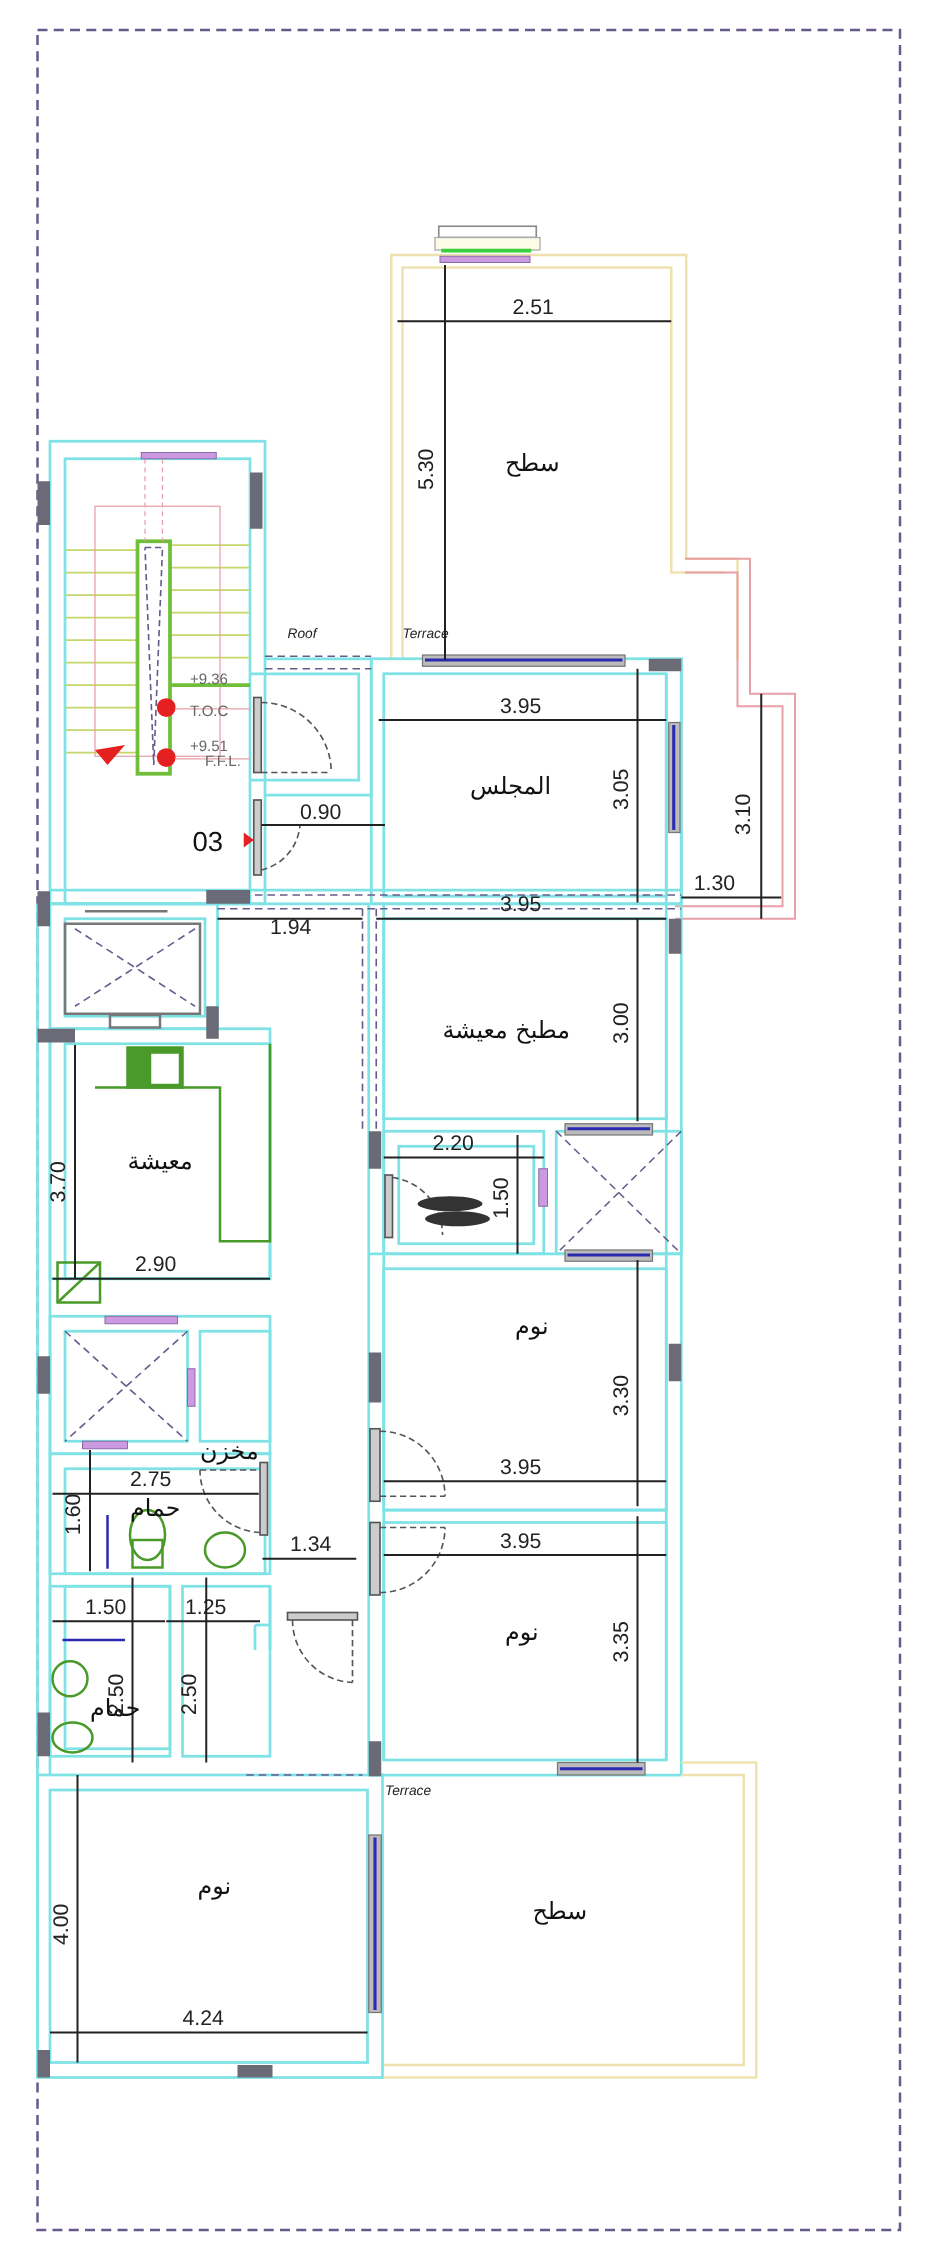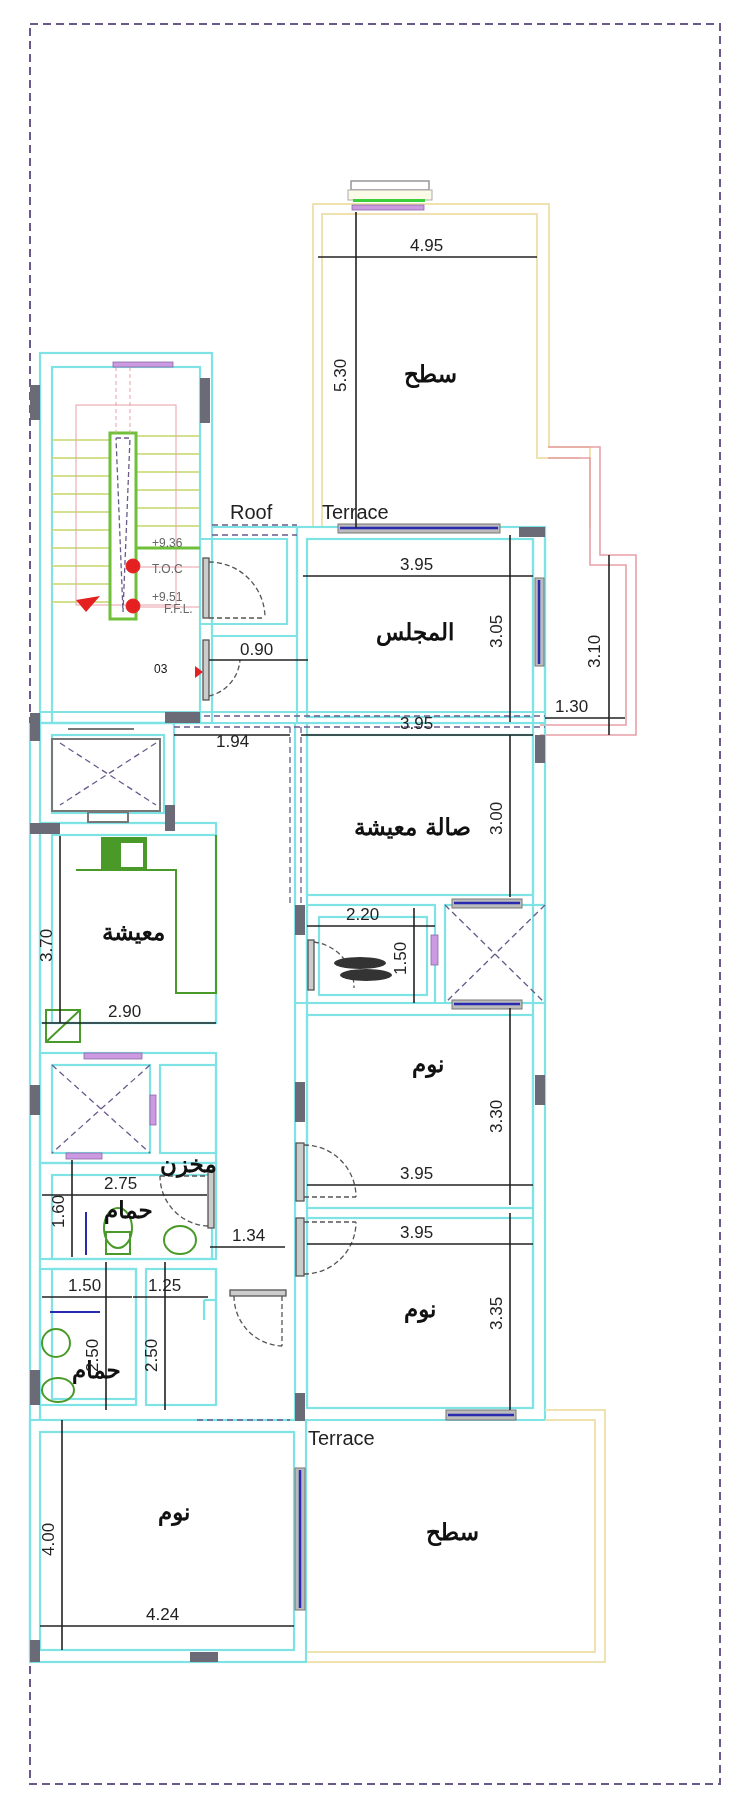--- a/index.html
+++ b/index.html
@@ -1,24 +1,24 @@
 <!DOCTYPE html>
 <html><head>
 <meta charset="utf-8">
 <style>
   html, body { margin: 0; padding: 0; background: #ffffff; }
   body { width: 750px; height: 1800px; overflow: hidden; position: relative; font-family: "DejaVu Sans", sans-serif; }
   svg { position: absolute; left: 0; top: 0; }
   .lbl { position: absolute; color: #111; white-space: nowrap; line-height: 1; }
-  .room { font-family: "DejaVu Serif", serif; font-weight: bold; font-size: 23px; direction: rtl; }
+  .room { font-family: "DejaVu Serif", serif; font-weight: normal; font-size: 19px; direction: rtl; }
   .dim { font-family: "Liberation Sans Narrow", "Liberation Sans", sans-serif; font-size: 17px; color: #222; transform-origin: left top; }
   .dim.v { transform: rotate(-90deg); }
-  .tag { font-family: "Liberation Sans", sans-serif; font-size: 20px; color: #222; }
+  .tag { font-family: "Liberation Sans", sans-serif; font-size: 11px; color: #222; font-style: italic; }
   .lvl { font-family: "Liberation Sans", sans-serif; font-size: 12px; color: #666; line-height: 12px; }
-  .sec { font-family: "Liberation Sans", sans-serif; font-size: 12px; color: #111; }
+  .sec { font-family: "Liberation Sans", sans-serif; font-size: 22px; color: #111; }
 </style>
 </head>
 <body>
 
 <svg width="750" height="1800" viewBox="0 0 750 1800">
 
   <rect x="30" y="24" width="690" height="1760" fill="none" stroke="#6a5a8c" stroke-width="2" stroke-dasharray="8,5"></rect>
 
   <g fill="none" stroke="#efe2b0" stroke-width="2">
     <polyline points="313,528 313,204 549,204 549,447 590,447 590,528"></polyline>
@@ -264,41 +264,41 @@
     <line x1="133" y1="1297" x2="208" y2="1297"></line>
     <line x1="106" y1="1262" x2="106" y2="1410"></line>
     <line x1="165" y1="1262" x2="165" y2="1410"></line>
     <line x1="62" y1="1420" x2="62" y2="1650"></line>
     <line x1="40" y1="1626" x2="294" y2="1626"></line>
   </g>
 </svg>
 
 <div class="lbl room" style="left:404px;top:362px">سطح</div>
 <div class="lbl room" style="left:376px;top:620px">المجلس</div>
-<div class="lbl room" style="left:354px;top:815px">صالة معيشة</div>
+<div class="lbl room" style="left:354px;top:815px">مطبخ معيشة</div>
 <div class="lbl room" style="left:102px;top:920px">معيشة</div>
 <div class="lbl room" style="left:160px;top:1152px">مخزن</div>
 <div class="lbl room" style="left:104px;top:1198px">حمام</div>
 <div class="lbl room" style="left:72px;top:1358px">حمام</div>
 <div class="lbl room" style="left:412px;top:1052px">نوم</div>
 <div class="lbl room" style="left:404px;top:1297px">نوم</div>
 <div class="lbl room" style="left:158px;top:1500px">نوم</div>
 <div class="lbl room" style="left:426px;top:1520px">سطح</div>
 
 <div class="lbl tag" style="left:230px;top:502px">Roof</div>
 <div class="lbl tag" style="left:322px;top:502px">Terrace</div>
 <div class="lbl tag" style="left:308px;top:1428px">Terrace</div>
 <div class="lbl sec" style="left:154px;top:663px">03</div>
 
 <div class="lbl lvl" style="left:152px;top:537px">+9.36</div>
 <div class="lbl lvl" style="left:152px;top:563px">T.O.C</div>
 <div class="lbl lvl" style="left:152px;top:591px">+9.51</div>
 <div class="lbl lvl" style="left:164px;top:603px">F.F.L.</div>
 
-<div class="lbl dim" style="left:410px;top:237px">4.95</div>
+<div class="lbl dim" style="left:410px;top:237px">2.51</div>
 <div class="lbl dim" style="left:400px;top:556px">3.95</div>
 <div class="lbl dim" style="left:555px;top:698px">1.30</div>
 <div class="lbl dim" style="left:240px;top:641px">0.90</div>
 <div class="lbl dim" style="left:216px;top:733px">1.94</div>
 <div class="lbl dim" style="left:400px;top:715px">3.95</div>
 <div class="lbl dim" style="left:108px;top:1003px">2.90</div>
 <div class="lbl dim" style="left:346px;top:906px">2.20</div>
 <div class="lbl dim" style="left:400px;top:1165px">3.95</div>
 <div class="lbl dim" style="left:400px;top:1224px">3.95</div>
 <div class="lbl dim" style="left:104px;top:1175px">2.75</div>

